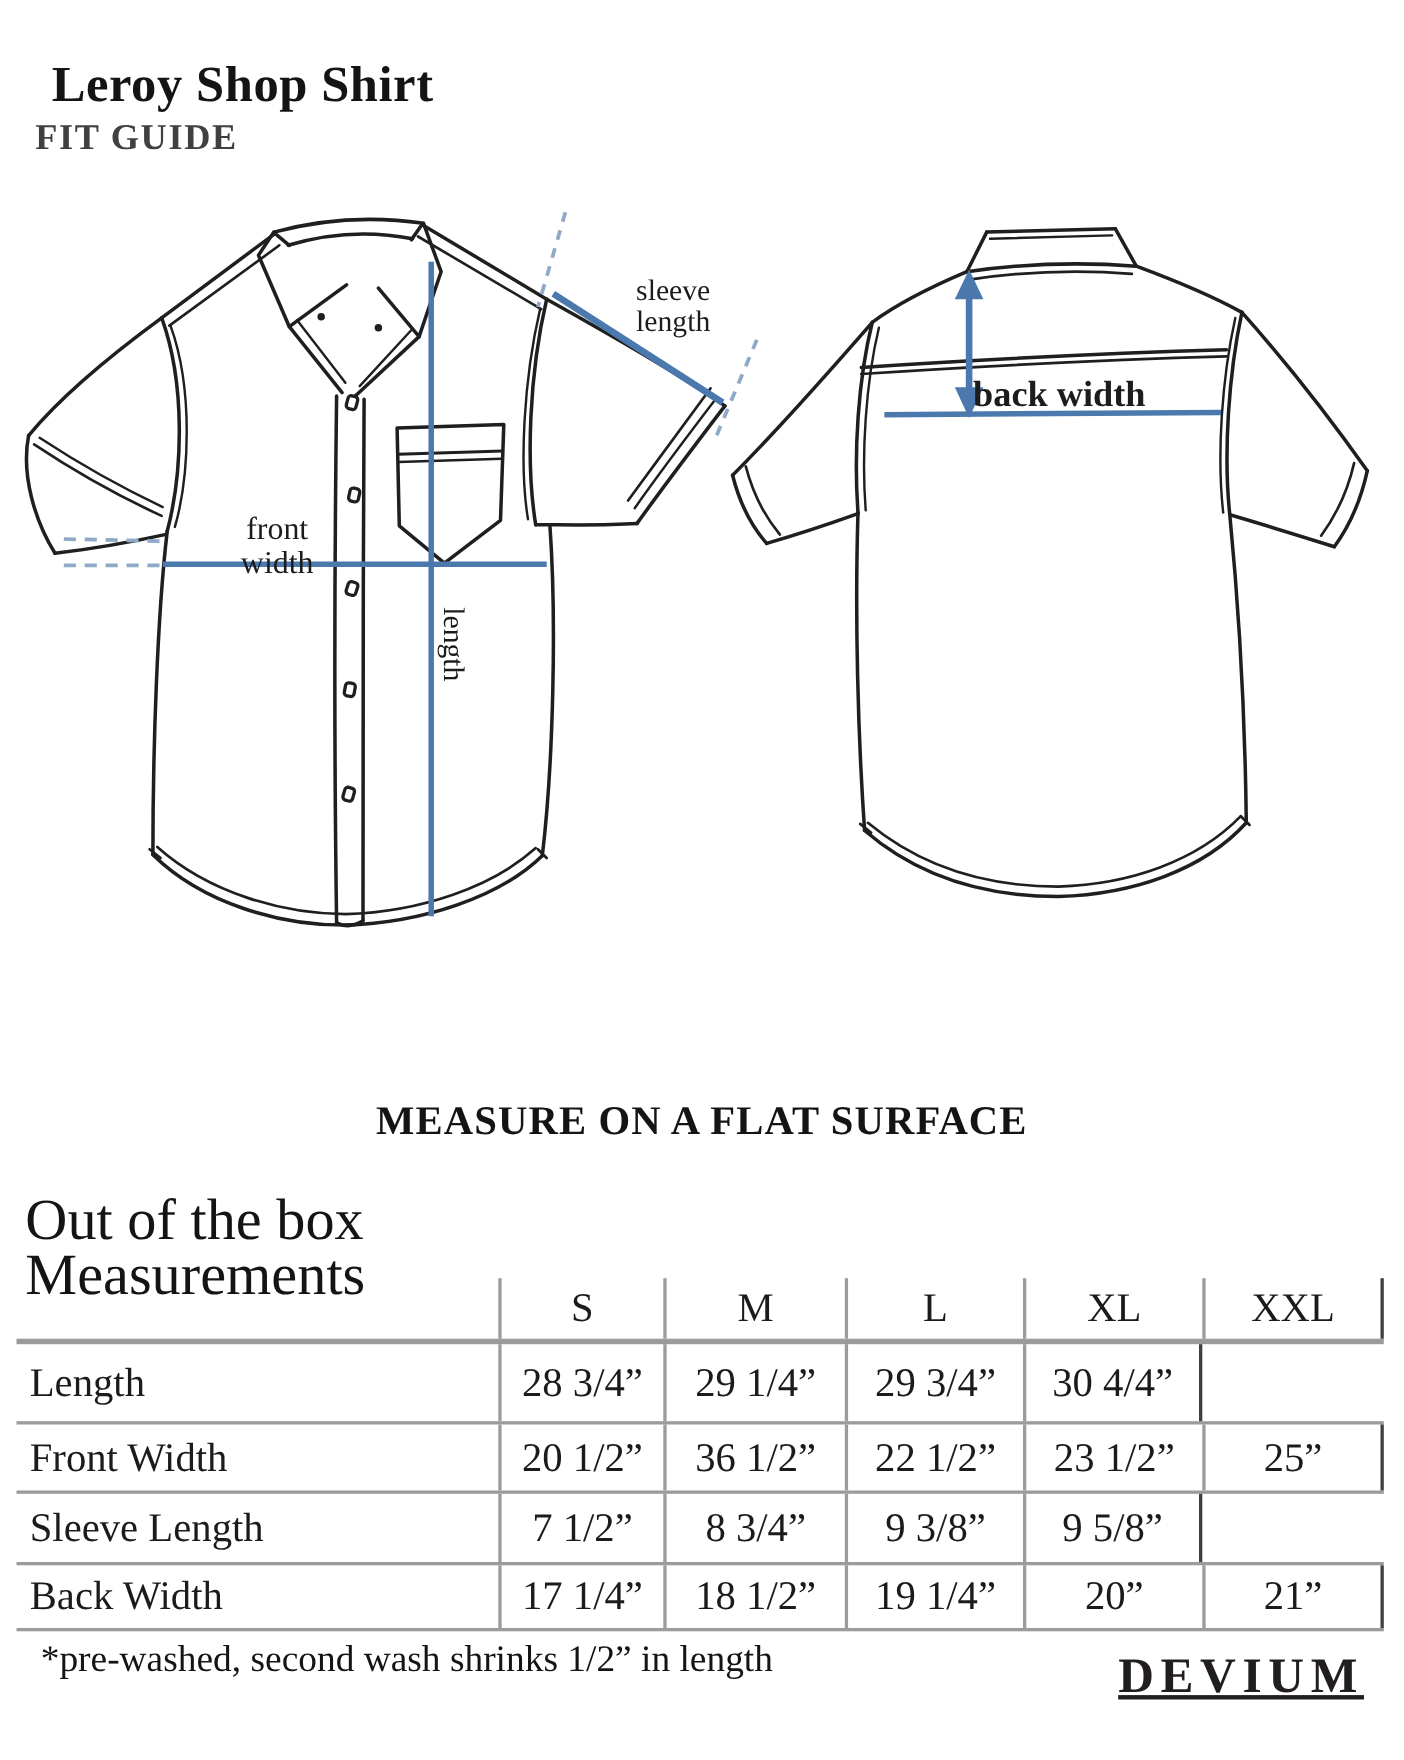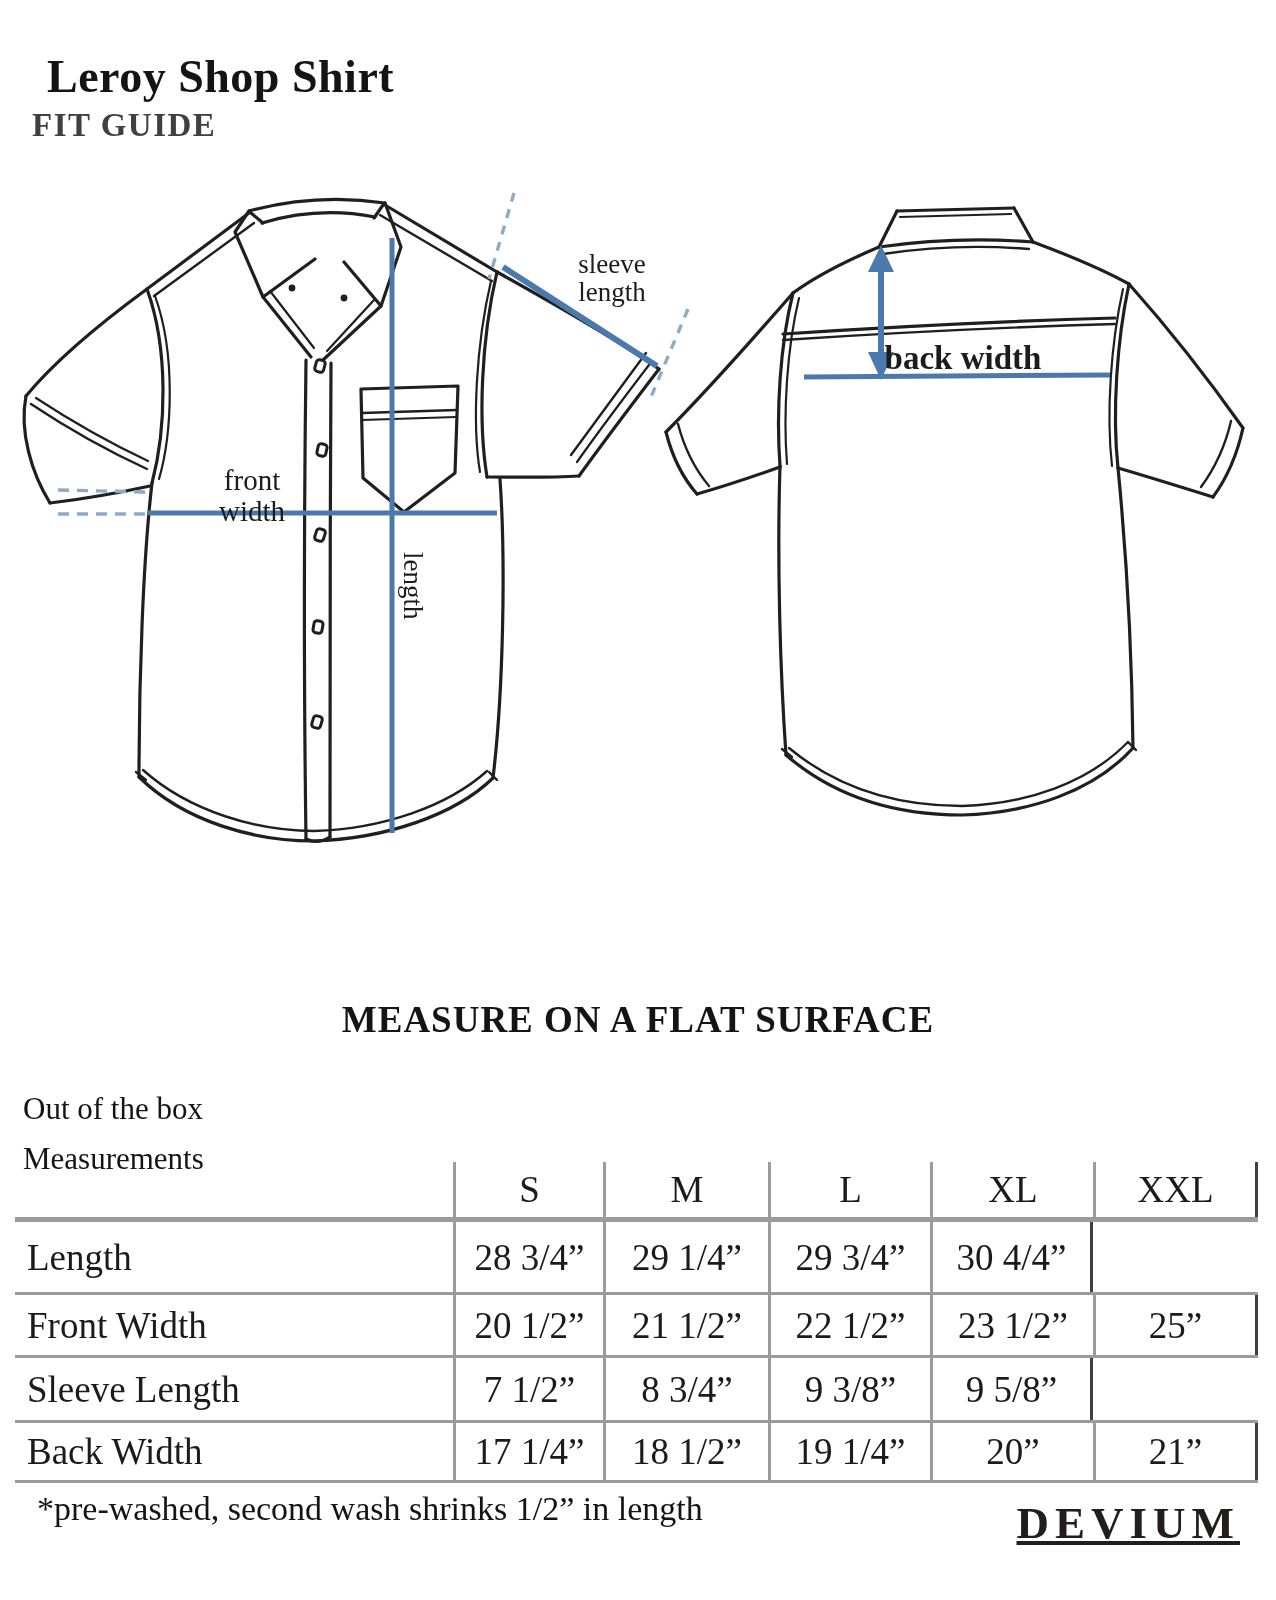--- a/index.html
+++ b/index.html
@@ -14,21 +14,21 @@
   .subtitle{
     position:absolute;left:32px;top:107px;font-size:33px;font-weight:700;
     letter-spacing:1.5px;color:#404040;
   }
   .diagram{position:absolute;left:0;top:0;}
   .measure-heading{
     position:absolute;left:0;top:998px;width:1276px;text-align:center;
     font-size:37px;font-weight:700;letter-spacing:1px;color:#141414;
   }
   .fit-table{position:absolute;left:15px;top:1162px;width:1243px;font-size:37px;}
-  .corner{position:absolute;left:8px;top:-78px;font-size:31px;line-height:50px;color:#141414;}
+  .corner{position:absolute;left:8px;top:-78px;font-size:53px;line-height:50px;color:#141414;}
   .grid-row{display:grid;grid-template-columns:438px 150px 165px 162px 163px 165px;}
   .thead{height:55px;}
   .hcell{display:flex;align-items:center;justify-content:center;}
   .grid-row > div:nth-child(n+2){border-left:3px solid #9b9b9b;}
   .grid-row > div:last-child{border-right:3px solid #404040;}
   .rule{height:5px;background:#9b9b9b;}
   .trow{border-bottom:3px solid #9b9b9b;}
   .trow.r1{height:70px;} .trow.r2{height:60px;} .trow.r3{height:62px;} .trow.r4{height:57px;}
   .label-cell{display:flex;align-items:center;padding-left:12px;}
   .vcell{display:flex;align-items:center;justify-content:center;}
@@ -195,21 +195,21 @@
       <div class="label-cell">Length</div>
       <div class="vcell">28 3/4”</div>
       <div class="vcell">29 1/4”</div>
       <div class="vcell">29 3/4”</div>
       <div class="vcell">30 4/4”</div>
     </div>
 
     <div class="grid-row trow r2">
       <div class="label-cell">Front Width</div>
       <div class="vcell">20 1/2”</div>
-      <div class="vcell">21 1/2”</div>
+      <div class="vcell">36 1/2”</div>
       <div class="vcell">22 1/2”</div>
       <div class="vcell">23 1/2”</div>
       <div class="vcell">25”</div>
     </div>
 
     <div class="grid-row trow r3">
       <div class="label-cell">Sleeve Length</div>
       <div class="vcell">7 1/2”</div>
       <div class="vcell">8 3/4”</div>
       <div class="vcell">9 3/8”</div>

